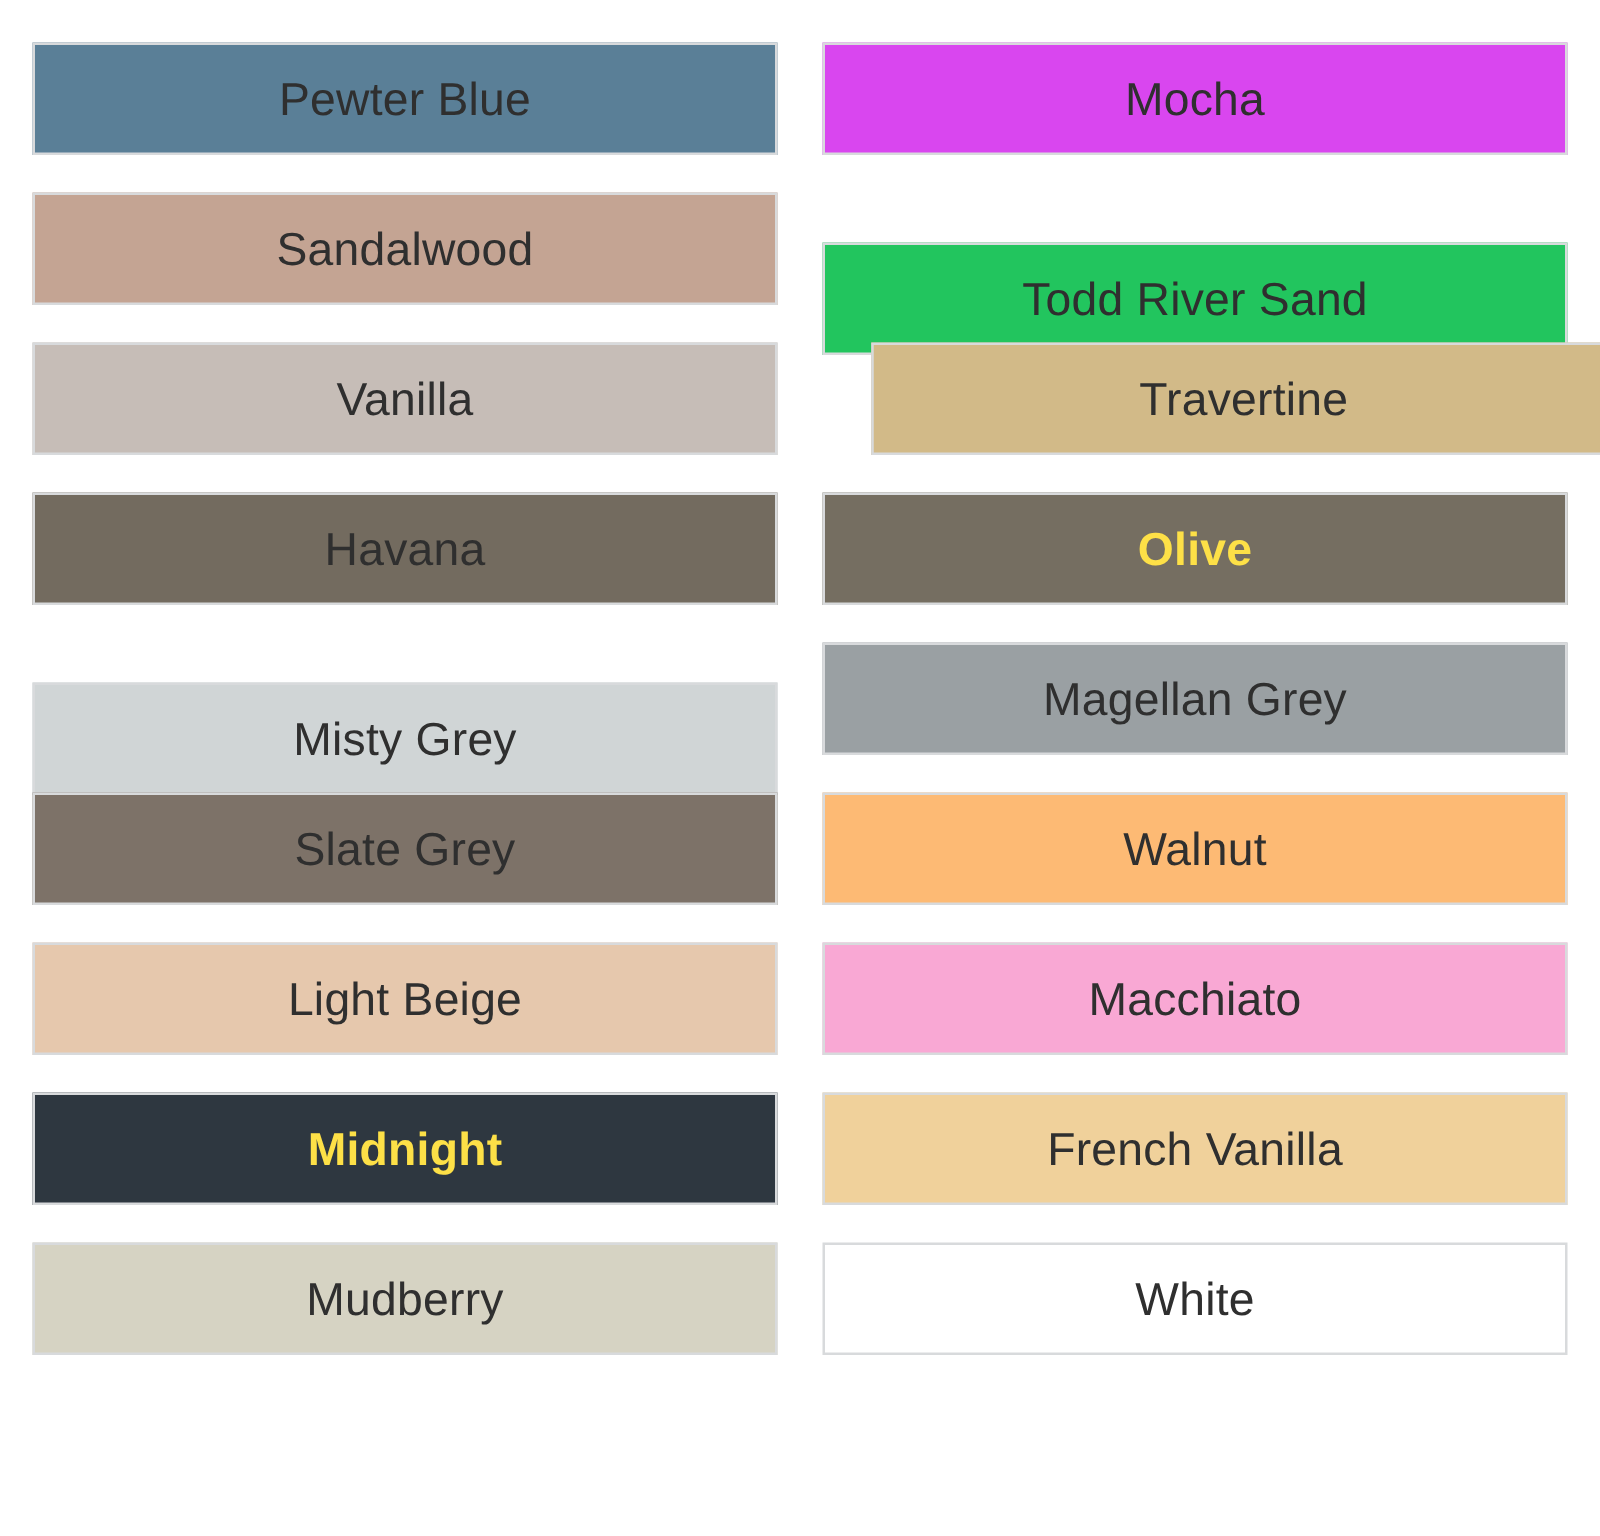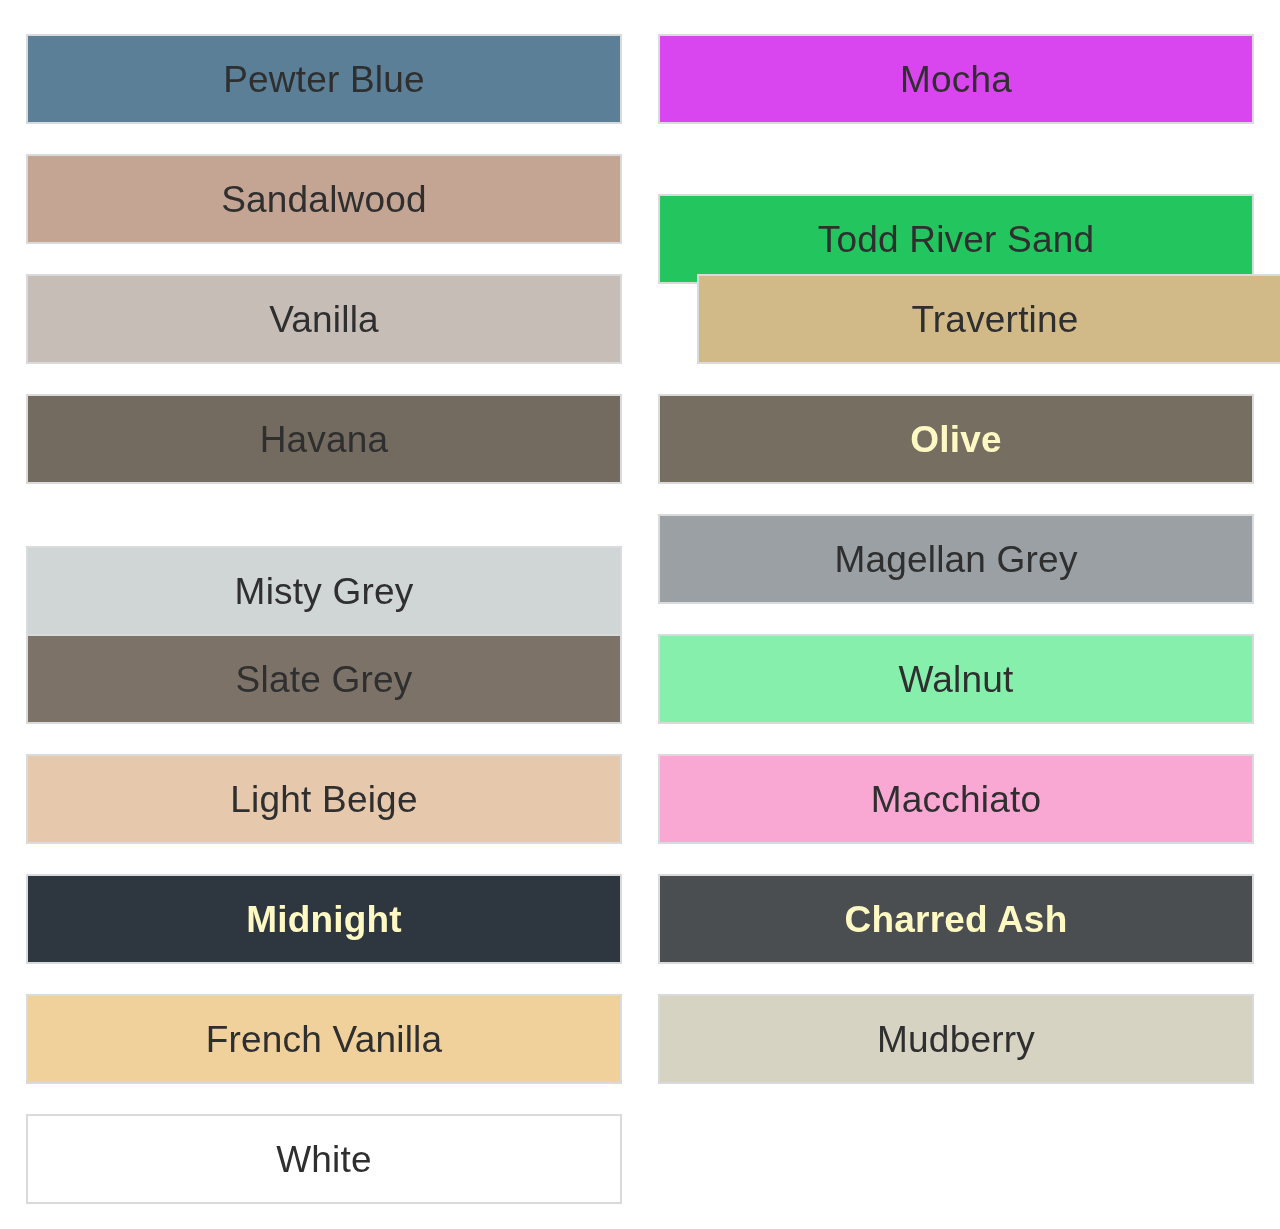--- a/index.html
+++ b/index.html
@@ -45,21 +45,21 @@
     line-height: 1;
     letter-spacing: 0.2px;
     text-align: center;
     white-space: nowrap;
     color: #2f2f2f;
     font-weight: 400;
     -webkit-font-smoothing: antialiased;
   }
 
   .swatch.on-dark .swatch-label {
-    color: #fef9c3;
+    color: #fde047;
     font-weight: 700;
   }
 </style>
 </head>
 <body>
 
 <div id="swatch-grid">
     <div class="swatch" style="background-color: rgb(90, 127, 151); border-color: rgb(216, 218, 220);">
       <span class="swatch-label">Pewter Blue</span>
     </div>
@@ -86,34 +86,31 @@
     </div>
     <div class="swatch" style="background-color: rgb(208, 213, 214); border-color: rgb(216, 218, 220); margin-top: 32px;">
       <span class="swatch-label">Misty Grey</span>
     </div>
     <div class="swatch" style="background-color: rgb(154, 160, 163); border-color: rgb(216, 218, 220);">
       <span class="swatch-label">Magellan Grey</span>
     </div>
     <div class="swatch" style="background-color: rgb(125, 114, 104); border-color: rgb(216, 218, 220);">
       <span class="swatch-label">Slate Grey</span>
     </div>
-    <div class="swatch" style="background-color: #86efac; border-color: rgb(216, 218, 220);">
+    <div class="swatch" style="background-color: #fdba74; border-color: rgb(216, 218, 220);">
       <span class="swatch-label">Walnut</span>
     </div>
     <div class="swatch" style="background-color: rgb(230, 200, 173); border-color: rgb(216, 218, 220);">
       <span class="swatch-label">Light Beige</span>
     </div>
     <div class="swatch" style="background-color: #f9a8d4; border-color: rgb(216, 218, 220); justify-content: center;">
       <span class="swatch-label">Macchiato</span>
     </div>
     <div class="swatch on-dark" style="background-color: rgb(46, 55, 64); border-color: rgb(216, 218, 220);">
       <span class="swatch-label">Midnight</span>
-    </div>
-    <div class="swatch on-dark" style="background-color: rgb(75, 78, 80); border-color: rgb(216, 218, 220);">
-      <span class="swatch-label">Charred Ash</span>
     </div>
     <div class="swatch" style="background-color: rgb(240, 209, 155); border-color: rgb(216, 218, 220);">
       <span class="swatch-label">French Vanilla</span>
     </div>
     <div class="swatch" style="background-color: rgb(214, 211, 195); border-color: rgb(216, 218, 220);">
       <span class="swatch-label">Mudberry</span>
     </div>
     <div class="swatch" style="background-color: rgb(255, 255, 255); border-color: rgb(216, 218, 220);">
       <span class="swatch-label">White</span>
     </div>

